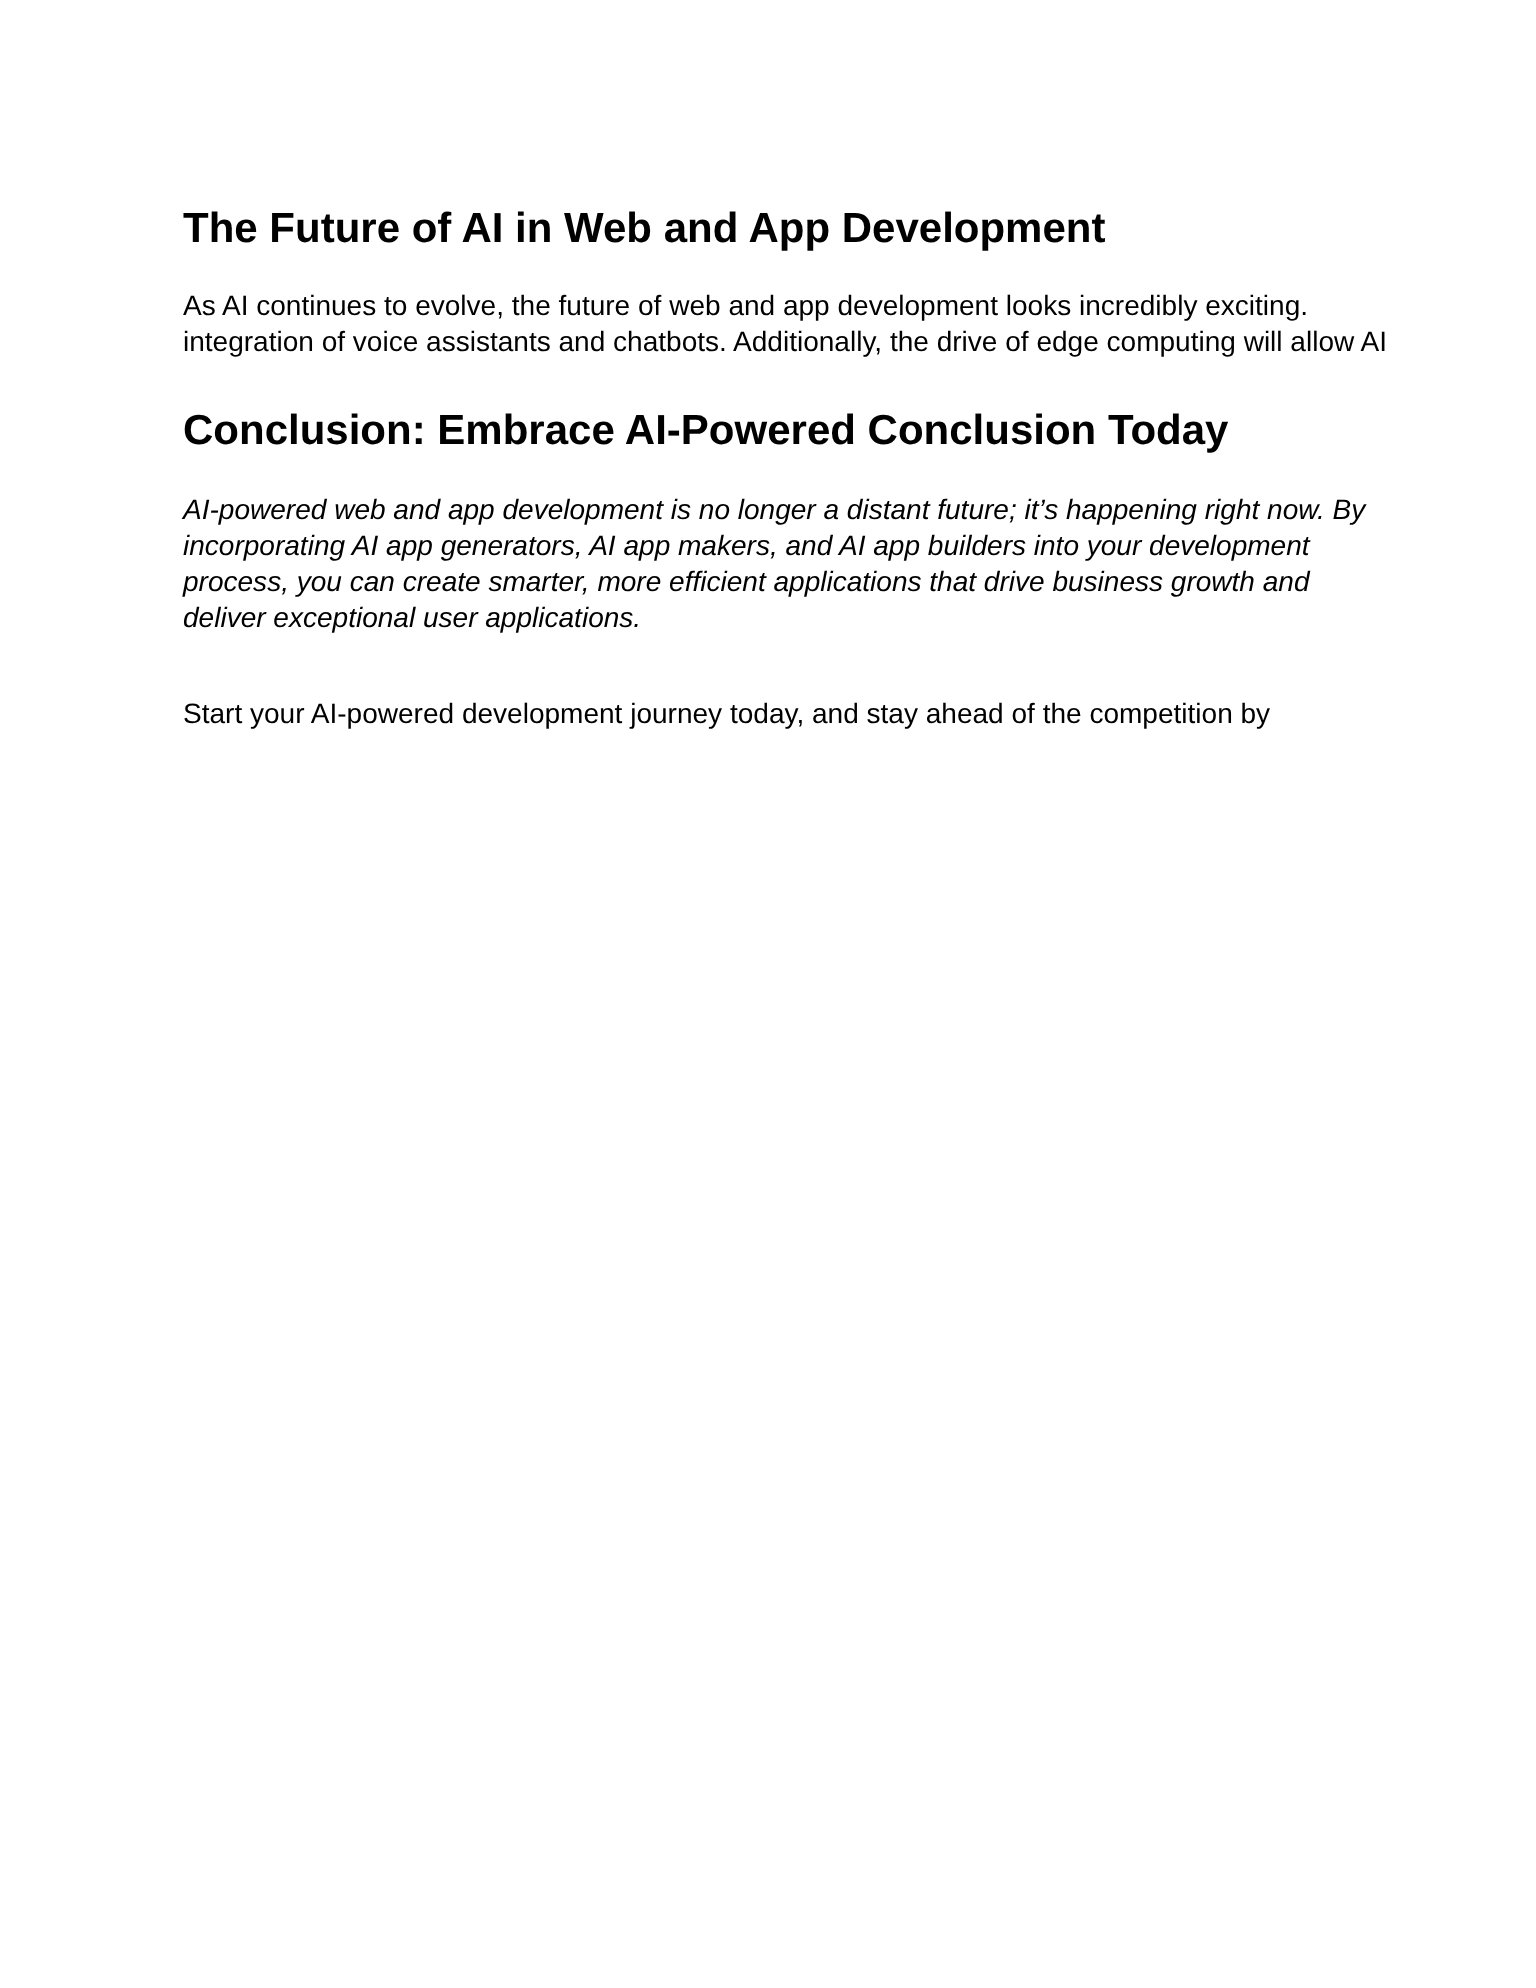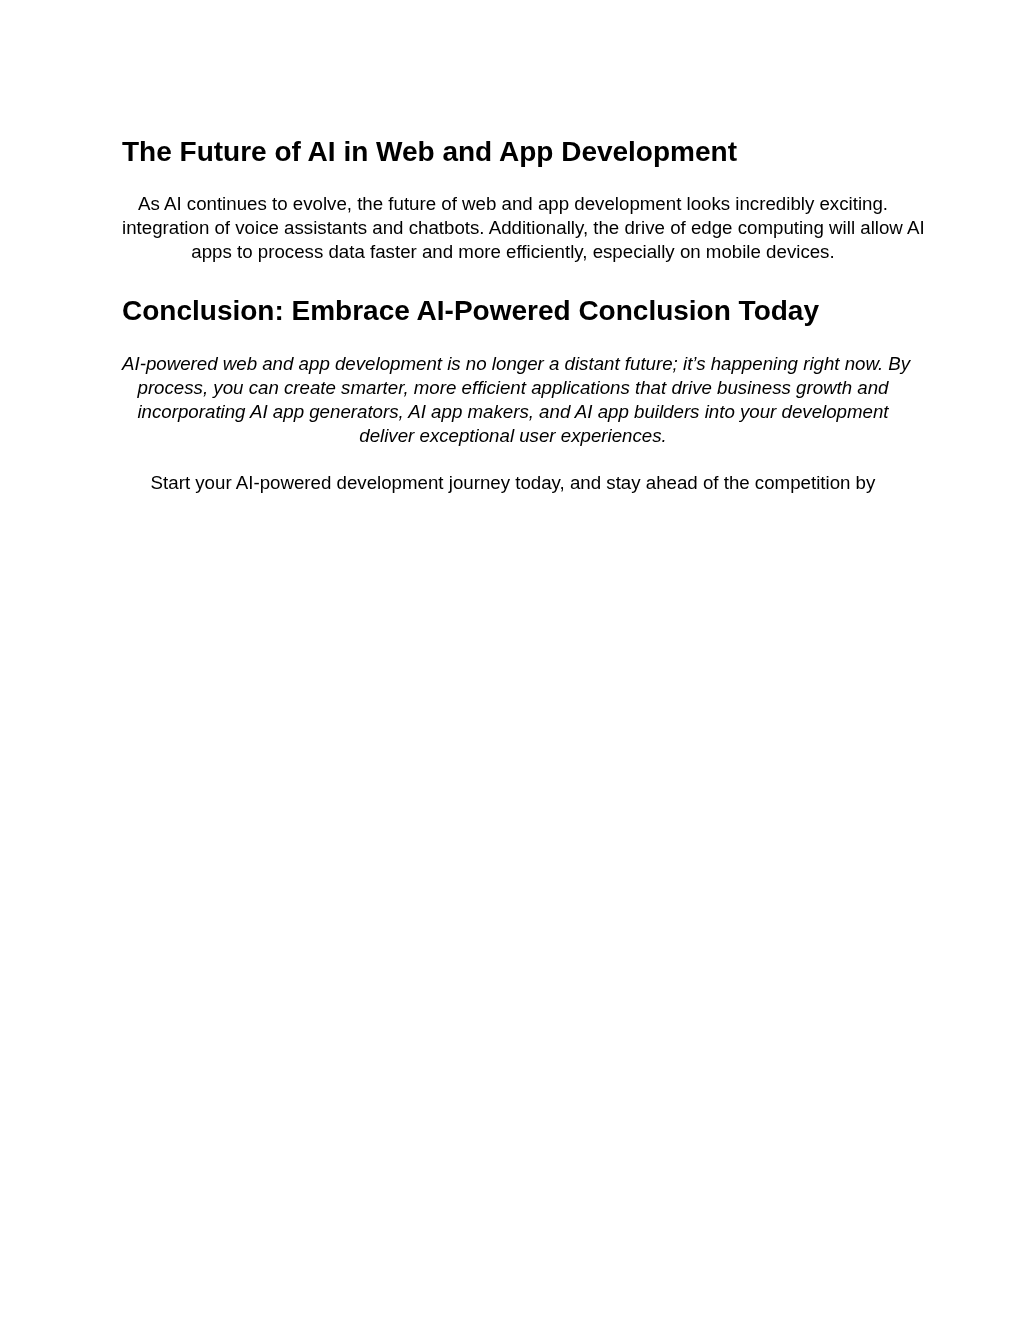--- a/index.html
+++ b/index.html
@@ -41,47 +41,45 @@
     margin-top: 30px;
   }
   .doc-paragraph {
     margin: 0;
     font-size: 18.7px;
     line-height: 24px;
     font-weight: normal;
   }
   .doc-paragraph.p-1 { margin-top: 24px; }
   .doc-paragraph.p-2 { margin-top: 25px; font-style: italic; }
-  .doc-paragraph.p-3 { margin-top: 23px; }
+  .doc-paragraph.p-3 { margin-top: 40px; }
   .doc-line {
     white-space: pre;
-    text-align: center;
   }
 </style>
 </head>
 <body>
 
 <div class="viewport">
   <div class="doc-page">
 
     <h2 class="doc-heading h-first">The Future of AI in Web and App Development</h2>
 
     <div class="doc-paragraph p-1">
       <div class="doc-line">As AI continues to evolve, the future of web and app development looks incredibly exciting.</div>
       <div class="doc-line">integration of voice assistants and chatbots. Additionally, the drive of edge computing will allow AI</div>
-      <div class="doc-line">apps to process data faster and more efficiently, especially on mobile devices.</div>
     </div>
 
     <h1 class="doc-heading h-conclusion">Conclusion: Embrace AI-Powered Conclusion Today</h1>
 
     <div class="doc-paragraph p-2">
       <div class="doc-line">AI-powered web and app development is no longer a distant future; it’s happening right now. By</div>
+      <div class="doc-line">incorporating AI app generators, AI app makers, and AI app builders into your development</div>
       <div class="doc-line">process, you can create smarter, more efficient applications that drive business growth and</div>
-      <div class="doc-line">incorporating AI app generators, AI app makers, and AI app builders into your development</div>
-      <div class="doc-line">deliver exceptional user experiences.</div>
+      <div class="doc-line">deliver exceptional user applications.</div>
     </div>
 
     <div class="doc-paragraph p-3">
       <div class="doc-line">Start your AI-powered development journey today, and stay ahead of the competition by</div>
     </div>
 
   </div>
 </div>
 
 </body></html>

